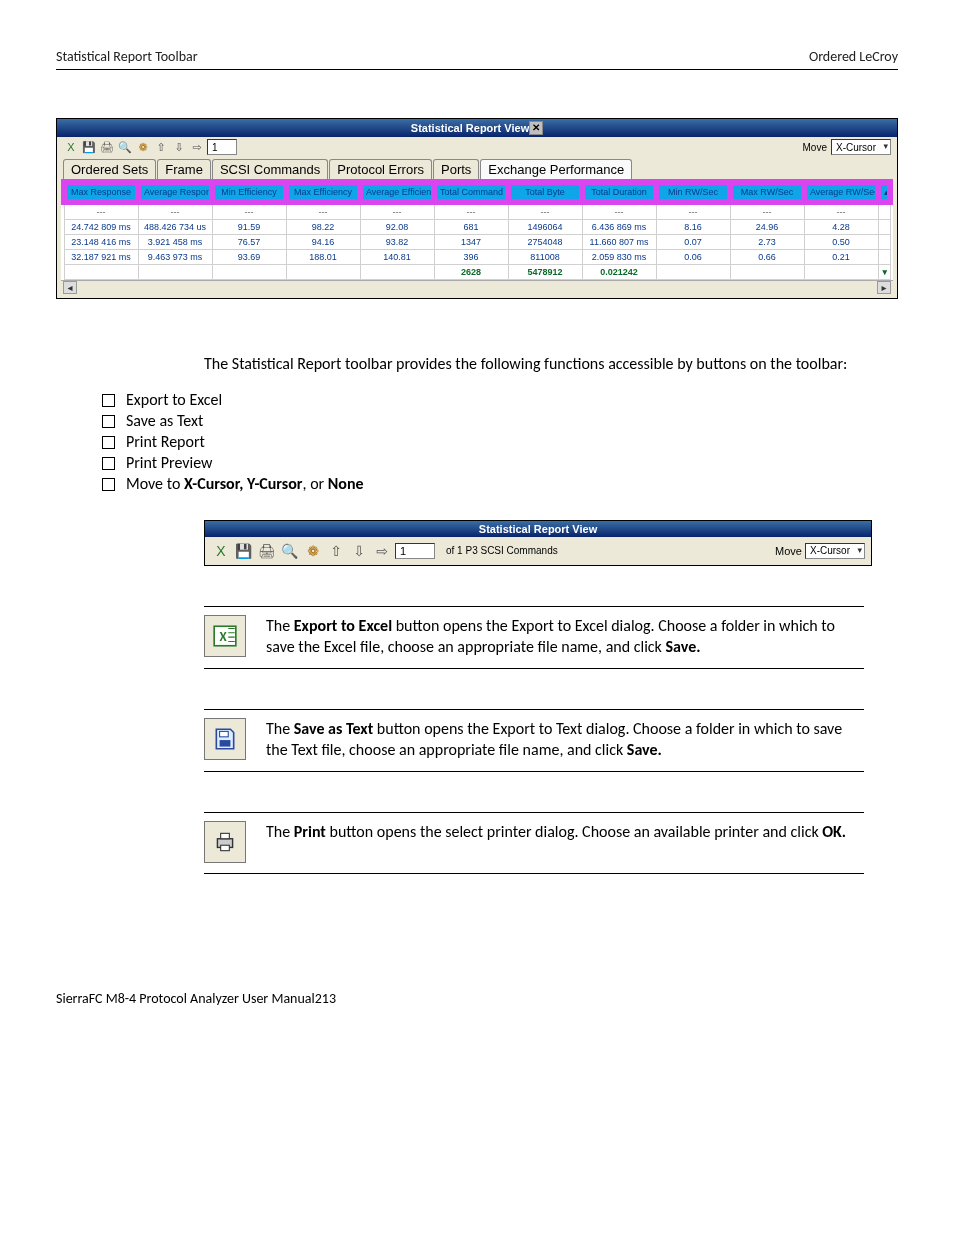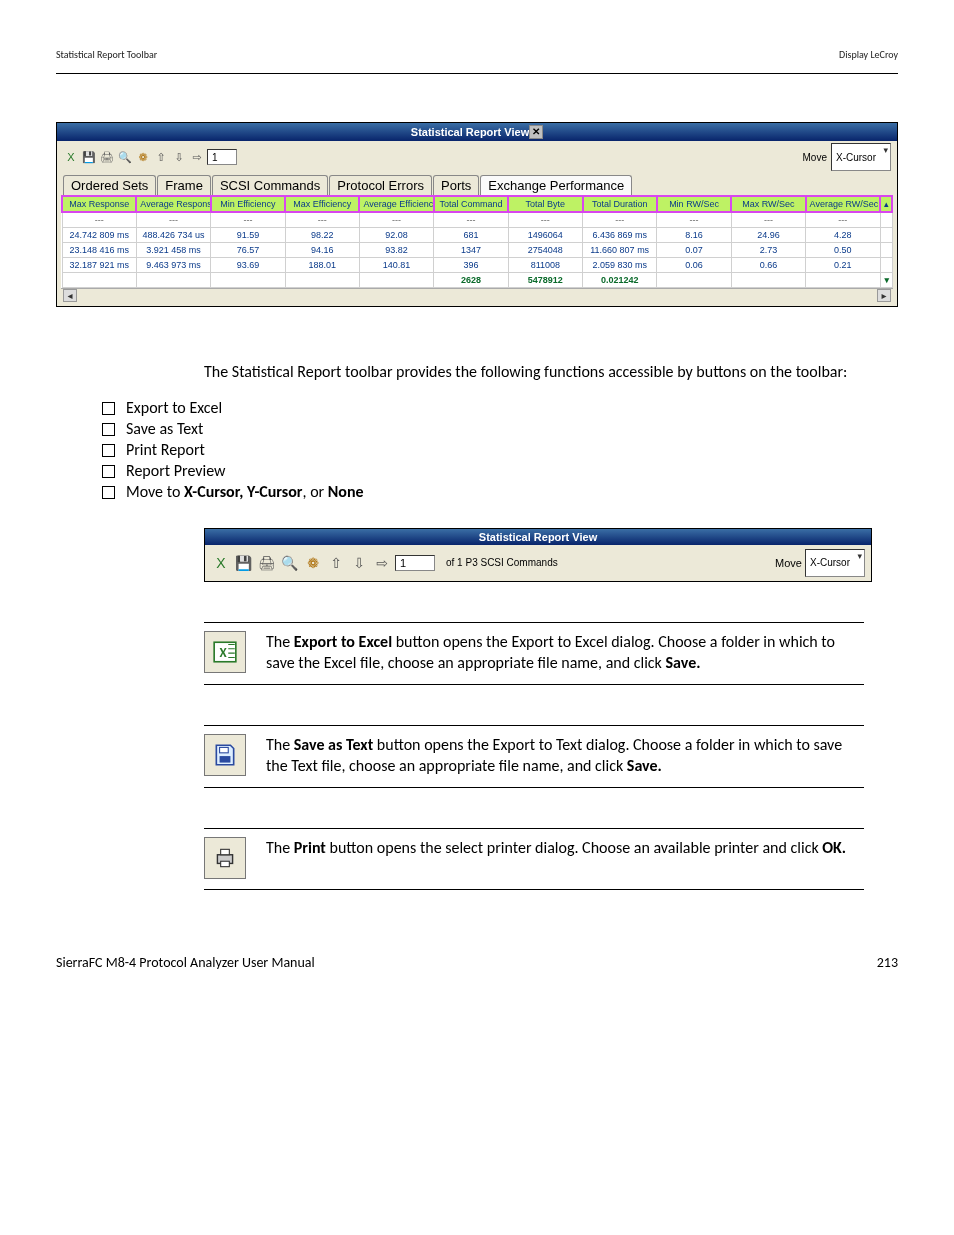--- a/index.html
+++ b/index.html
@@ -8,22 +8,22 @@
     font-size: 14px;
     color: #000;
     background: #fff;
     width: 954px;
     margin: 0 auto;
     padding: 0;
   }
   .page { padding: 48px 56px 40px 56px; }
   .header-row {
     display: flex; justify-content: space-between;
-    font-size: 10px; color: #222;
-    margin-bottom: 12px;
+    font-size: 14px; color: #222;
+    margin-bottom: 4px;
   }
   .hr-thin { border: none; border-top: 1px solid #000; margin-top: 2px; }
 
   
   .ss1 {
     margin-top: 48px;
     border: 1px solid #000;
     font-family: Tahoma, Arial, sans-serif;
     background: #ece9d8;
     font-size: 10px;
@@ -49,21 +49,21 @@
     display: inline-flex; align-items:center; justify-content:center;
     font-size: 11px;
   }
   .page-box {
     border: 1px inset #888; background: #fff;
     min-width: 30px; height: 16px; padding: 0 4px;
     display: inline-flex; align-items:center;
   }
   .move-area { margin-left: auto; display:flex; align-items:center; gap:4px; }
   .dd {
-    border: 1px inset #888; background: #fff; height: 28px;
+    border: 1px inset #888; background: #fff; height: 16px;
     display: inline-flex; align-items:center; padding: 0 14px 0 4px;
     position: relative; font-size: 10px;
   }
   .dd::after {
     content: "▾"; position:absolute; right:2px; top:1px; font-size:9px; color:#333;
   }
   .tabs-row {
     display: flex; gap: 0; padding: 2px 6px 0 6px;
     font-size: 13px; background:#ece9d8;
   }
@@ -72,22 +72,22 @@
     background: #ece9d8; margin-right: 1px; cursor: default;
     border-radius: 3px 3px 0 0;
   }
   .tab.active { background: #fafafa; }
   .grid-wrap { padding: 0 4px 4px 4px; }
   table.grid {
     width: 100%; border-collapse: collapse; table-layout: fixed;
     font-size: 9px; background:#fff;
   }
   table.grid th {
-    background: #bef264; color: #0a3a8a; font-weight: normal;
-    border: 2px solid #d946ef; padding: 2px 3px; text-align:center;
+    background: #0ea5e9; color: #0a3a8a; font-weight: normal;
+    border: 6px solid #d946ef; padding: 2px 3px; text-align:center;
     white-space: nowrap; overflow: hidden;
   }
   table.grid td {
     border: 1px solid #d0d0d0; padding: 2px 4px; text-align:center;
     color: #0a3a8a; white-space: nowrap; overflow: hidden;
   }
   tr.dots td { color:#666; }
   tr.summary td { color:#0a6a2a; font-weight: bold; }
   .scroll-stub {
     height: 14px; background:#ece9d8; border-top:1px solid #aaa;
@@ -126,32 +126,32 @@
   .feat .chip {
     width: 42px; height: 42px; border: 1px solid #777; background:#ece9d8;
     display:flex; align-items:center; justify-content:center; flex:none;
   }
   .feat .chip svg { width:26px; height:26px; }
   .feat .desc { font-size:16px; line-height:1.35; }
   .feat .bar2 { border-top: 1px solid #000; margin-top: 10px; }
 
   
   .footer {
-    display:flex; justify-content:space-between;
-    margin-top: 64px; font-size:14px;
+    display:flex; justify-content:flex-start;
+    margin-top: 116px; font-size:14px;
   }
 </style>
 </head>
 <body>
 
 <div class="page">
 
   <div class="header-row">
     <span>Statistical Report Toolbar</span>
-    <span>Display LeCroy</span>
+    <span>Ordered LeCroy</span>
   </div>
   <hr class="hr-thin">
 
   <div class="ss1">
     <div class="title-bar">
       <span>Statistical Report View</span>
       <span class="close">✕</span>
     </div>
 
     <div class="tb-row" id="tb1">
@@ -277,21 +277,21 @@
       </div>
     </div>
   </div>
 
   <p class="bodytext">The Statistical Report toolbar provides the following functions accessible by buttons on the toolbar:</p>
 
   <ul class="checklist" id="clist">
       <li>Export to Excel</li>
       <li>Save as Text</li>
       <li>Print Report</li>
-      <li>Report Preview</li>
+      <li>Print Preview</li>
       <li><span>Move to </span><b>X-Cursor, Y-Cursor</b><span>, or </span><b>None</b></li>
     </ul>
 
   <div class="ss2">
     <div class="title-bar2">
       <span>Statistical Report View</span>
     </div>
     <div class="tb-row2" id="tb2">
 
       <span class="tb-icon" style="color: rgb(42, 122, 42); width: 20px; height: 20px; font-size: 14px;">X</span>

